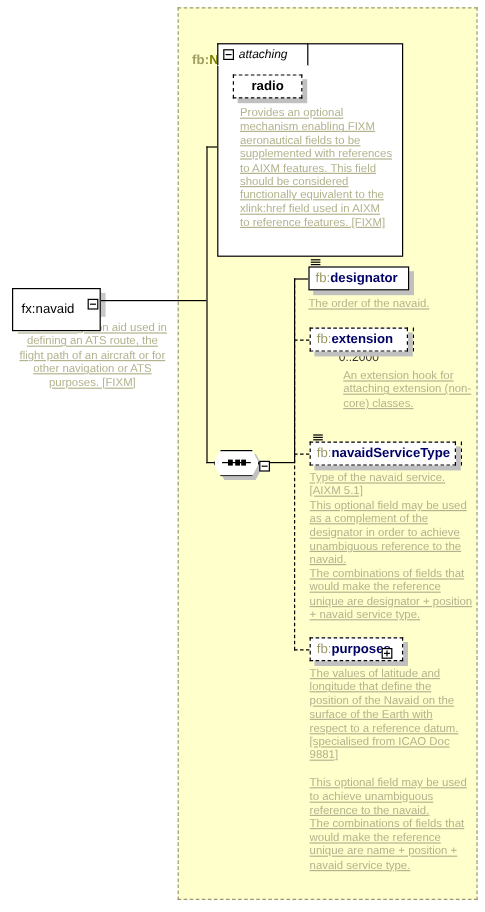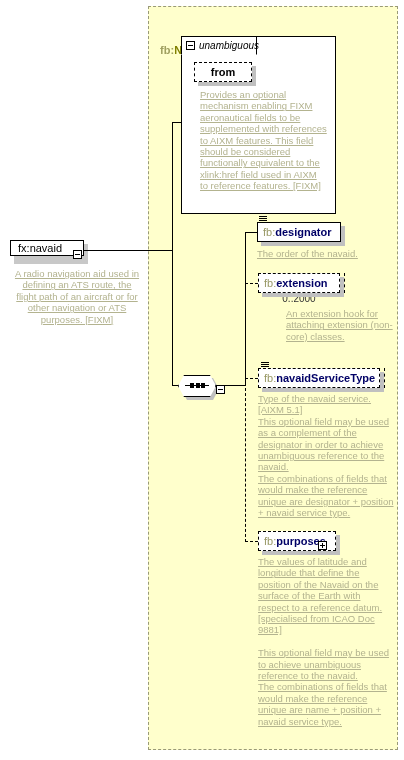--- a/index.html
+++ b/index.html
@@ -228,21 +228,21 @@
     background: #000000;
     display: block;
   }
 
   
   .root-node {
     position: absolute;
     left: 10px;
     top: 240px;
     width: 74px;
-    height: 16px;
+    height: 36px;
     background: #ffffff;
     border: 1px solid #000000;
     box-sizing: border-box;
     display: flex;
     align-items: center;
     padding-left: 7px;
     font-size: 11px;
     z-index: 2;
   }
 </style>
@@ -271,26 +271,26 @@
 
 <div class="line" style="left:172px; top:122px; width:1px; height:264px;"></div>
 
 <div class="line" style="left:172px; top:122px; width:10px; height:1px;"></div>
 
 <div class="line" style="left:172px; top:385px; width:8px; height:1px;"></div>
 
 <div class="attr-group"></div>
 <div class="attr-tab">
   <span class="expander"></span>
-  <span class="label">unambiguous</span>
+  <span class="label">attaching</span>
 </div>
 
 <div class="node-shadow" style="left:198px; top:66px; width:58px; height:20px;"></div>
 <div class="node dashed" style="left:194px; top:62px; width:58px; justify-content:center;">
-  <span class="nm-plain">from</span>
+  <span class="nm-plain">radio</span>
 </div>
 <div class="desc" style="left:200px; top:89px; width:127px;">Provides an optional mechanism enabling FIXM aeronautical fields to be supplemented with references to AIXM features.  This field should be considered functionally equivalent to the xlink:href field used in AIXM to reference features. [FIXM]</div>
 
 <div class="compositor">
   <div class="hexshadow"></div>
   <div class="hex"></div>
   <div class="bar"></div>
   <div class="dots">
       <b></b>
       <b></b>

